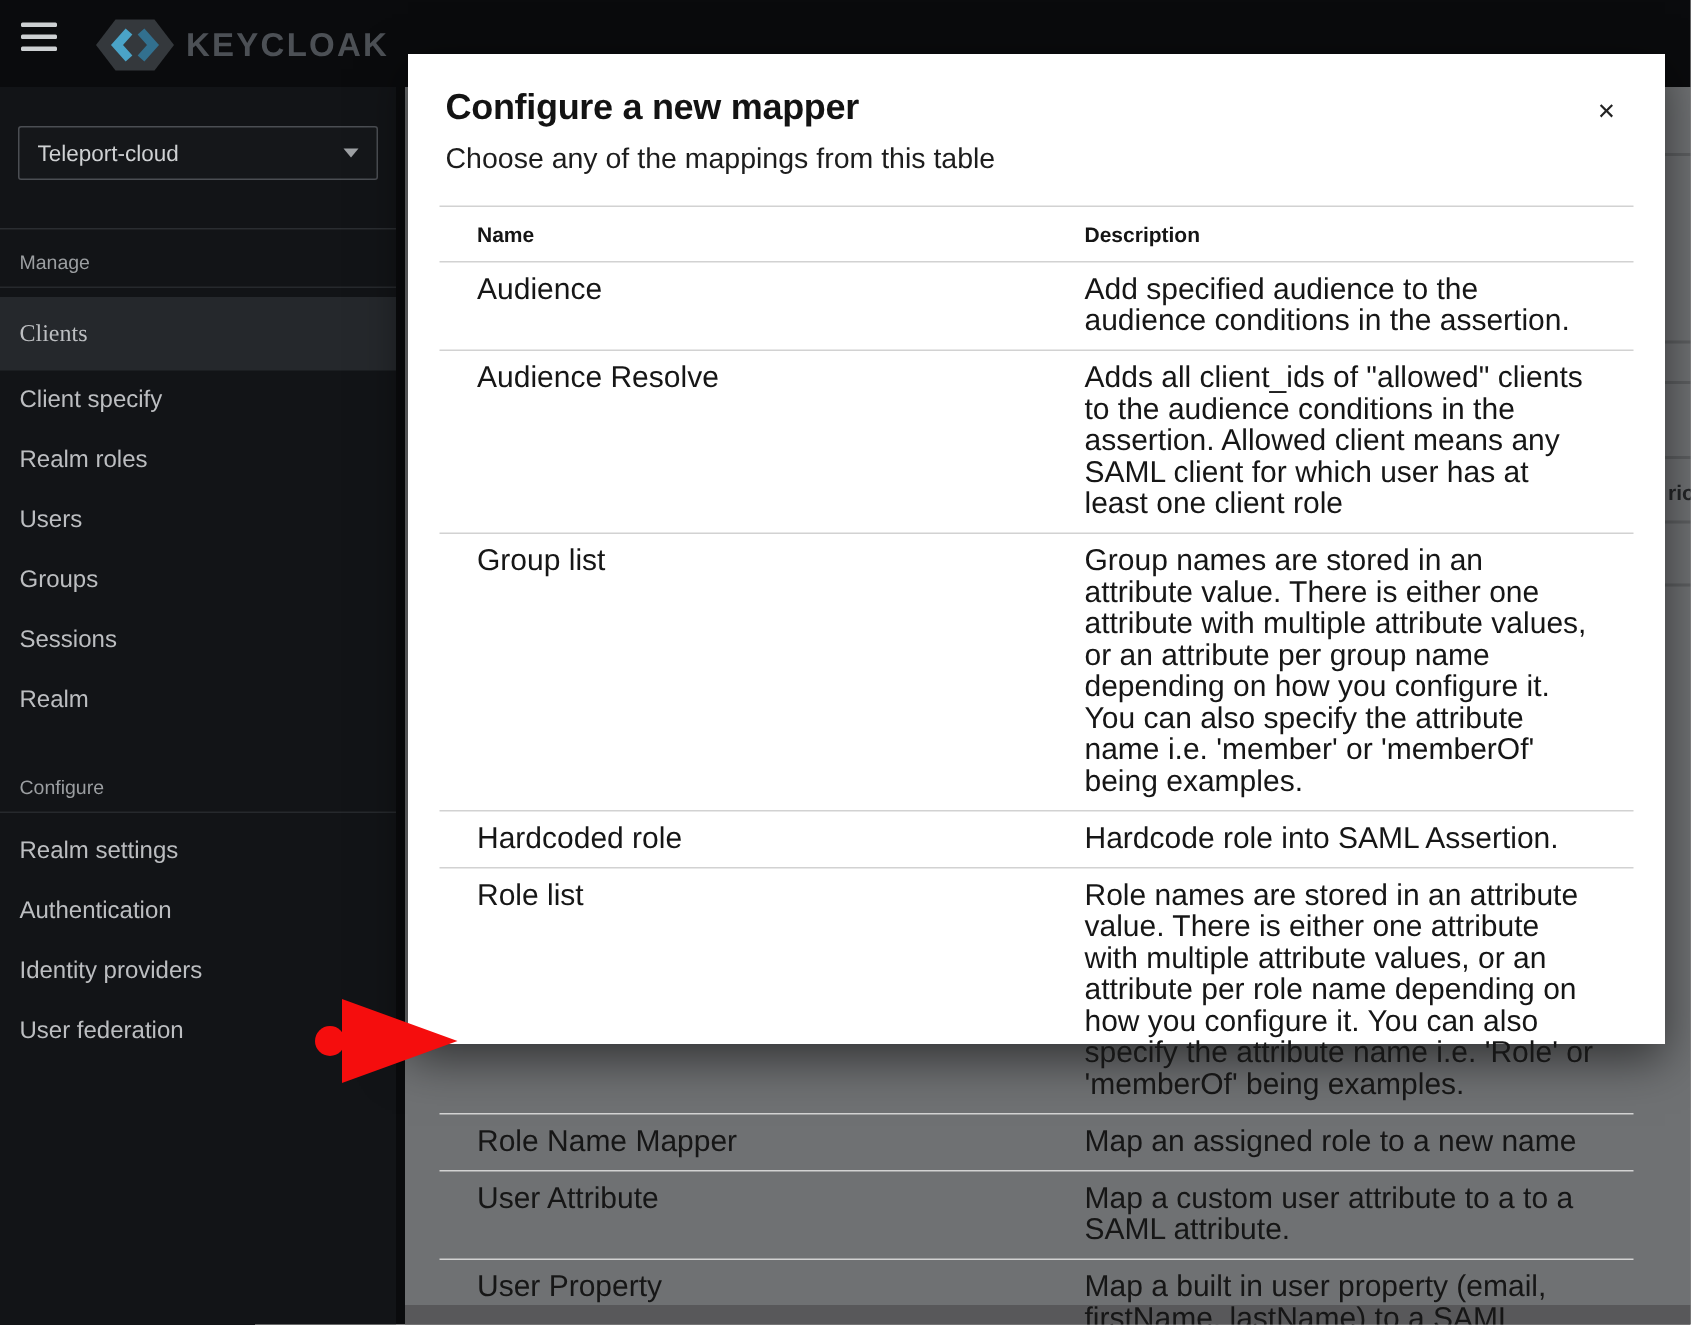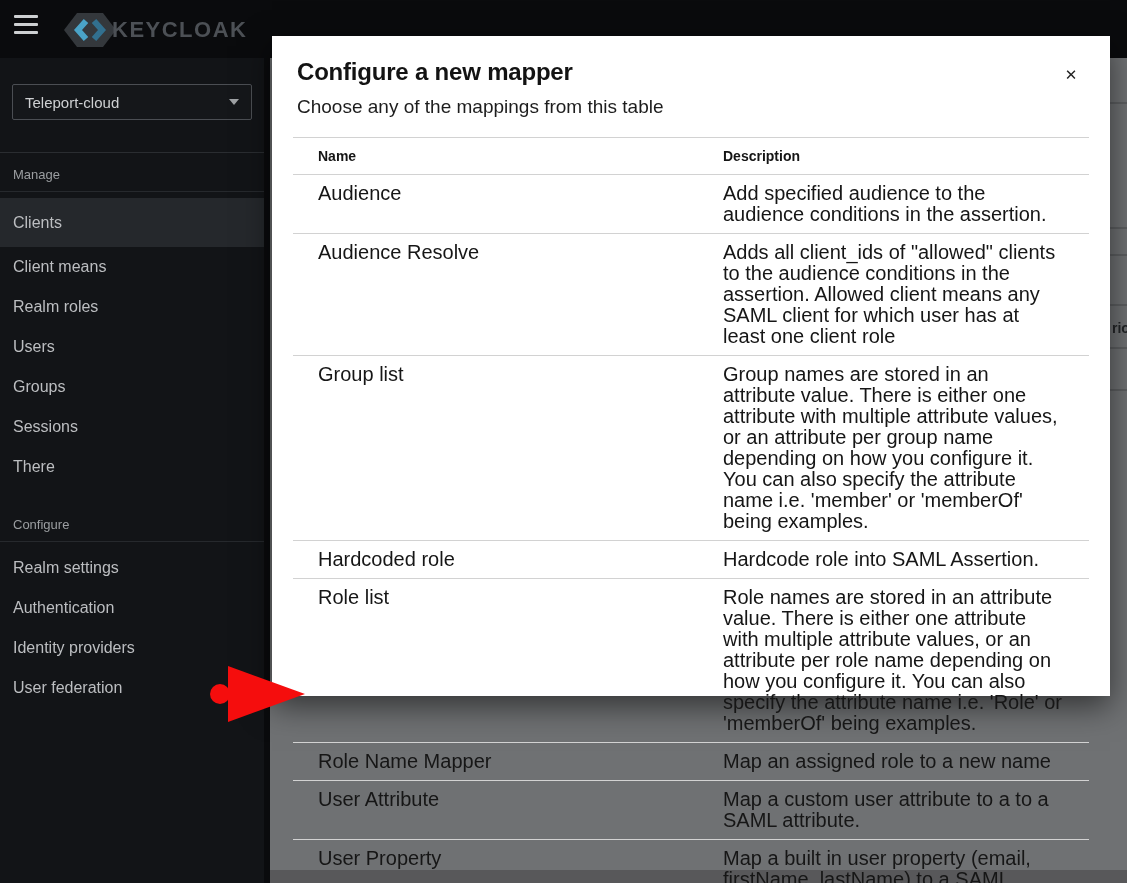--- a/index.html
+++ b/index.html
@@ -5,35 +5,35 @@
   html,body{margin:0;padding:0;}
   body{
     width:1127px;height:883px;position:relative;overflow:hidden;
     font-family:"Liberation Sans","DejaVu Sans",sans-serif;
     background:#0a0b0d;
   }
   
   .topbar{position:absolute;left:0;top:0;width:1127px;height:58px;background:#0a0b0d;z-index:3;}
   .hamburger{position:absolute;left:14px;top:15px;width:24px;height:19px;cursor:pointer;}
   .hamburger span{display:block;height:3px;background:#cdd0d2;margin-bottom:5px;border-radius:1px;}
-  .brand{position:absolute;left:64px;top:10px;display:flex;align-items:center;gap:4px;}
+  .brand{position:absolute;left:64px;top:10px;display:flex;align-items:center;gap:16px;}
   .brand-text{font-size:22px;font-weight:700;letter-spacing:1.5px;color:#4c5055;margin-left:-8px;}
   
   .sidebar{position:absolute;left:0;top:58px;width:264px;bottom:0;background:#121417;z-index:2;color:#bcbec1;}
   .realm-area{padding:26px 12px 32px 12px;border-bottom:1px solid #2a2d31;}
   .realm-select{
     height:34px;border:1px solid #4b4e53;border-radius:2px;display:flex;align-items:center;
     justify-content:space-between;padding:0 12px;font-size:15px;color:#cfd1d3;cursor:pointer;background:#15171a;
   }
   .caret-down{width:0;height:0;border-left:5px solid transparent;border-right:5px solid transparent;border-top:6px solid #9ea1a4;}
   .nav-section-label{font-size:13px;color:#9b9ea1;margin:14px 0 9px 13px;}
   .nav-section-head{border-bottom:1px solid #26292d;}
   .nav-list{padding-top:6px;}
   .nav-item{height:40px;line-height:40px;padding-left:13px;font-size:16px;color:#bcbec1;cursor:pointer;}
-  .nav-item.selected{background:#25282c;height:49px;line-height:49px;}
+  .nav-item.selected{background:#25282c;height:49px;line-height:49px;font-family:Liberation Serif, serif;}
   .section-gap{margin-top:30px;}
   
   .backdrop{position:absolute;left:270px;top:58px;right:0;bottom:0;background:#6f7173;z-index:1;}
   .backdrop-bottom{position:absolute;left:0;right:0;bottom:0;height:13px;background:#58585a;}
   .bg-line{position:absolute;left:840px;right:0;height:2px;background:#5d5f61;}
   .bg-partial-text{position:absolute;left:842px;top:262px;font-size:14px;font-weight:700;color:#232527;}
   
   .modal{
     position:absolute;left:272px;top:36px;width:838px;height:660px;background:#ffffff;z-index:10;
     box-shadow:0 10px 30px rgba(0,0,0,0.55);box-sizing:border-box;
@@ -85,26 +85,26 @@
       <span>Teleport-cloud</span>
       <span class="caret-down"></span>
     </div>
   </div>
 
   <div class="nav-section-head">
     <div class="nav-section-label">Manage</div>
   </div>
   <div class="nav-list">
     <div class="nav-item selected">Clients</div>
-    <div class="nav-item">Client means</div>
+    <div class="nav-item">Client specify</div>
     <div class="nav-item">Realm roles</div>
     <div class="nav-item">Users</div>
     <div class="nav-item">Groups</div>
     <div class="nav-item">Sessions</div>
-    <div class="nav-item">There</div>
+    <div class="nav-item">Realm</div>
   </div>
 
   <div class="nav-section-head section-gap">
     <div class="nav-section-label">Configure</div>
   </div>
   <div class="nav-list">
     <div class="nav-item">Realm settings</div>
     <div class="nav-item">Authentication</div>
     <div class="nav-item">Identity providers</div>
     <div class="nav-item">User federation</div>

